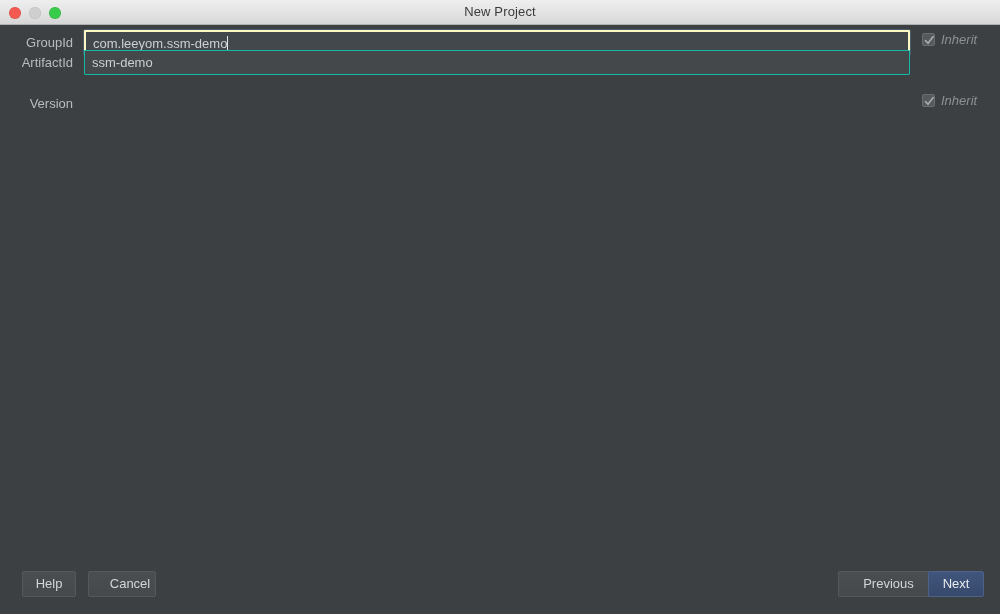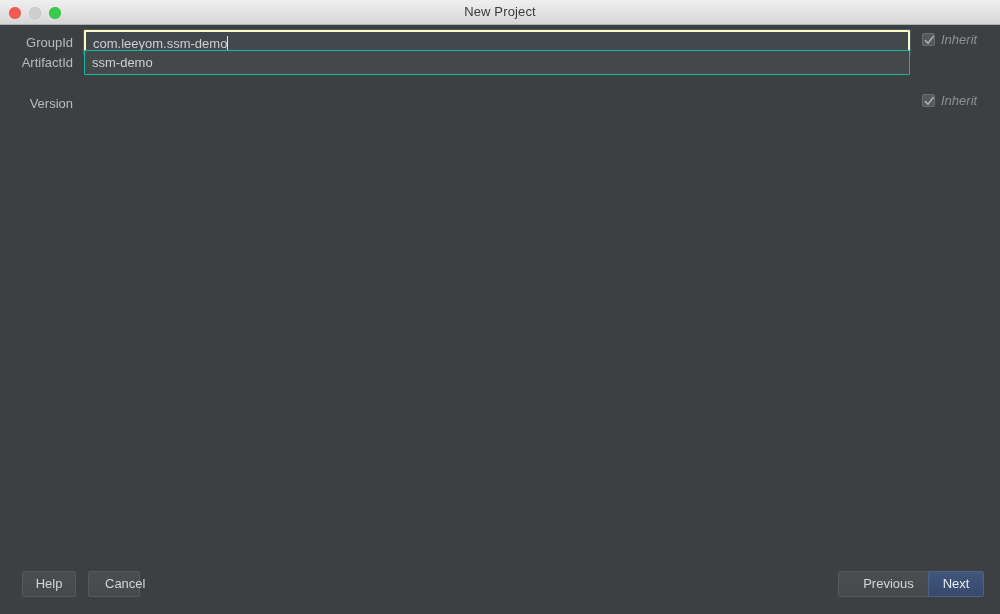--- a/index.html
+++ b/index.html
@@ -167,21 +167,21 @@
     cursor: default;
   }
   .btn.primary {
     background: linear-gradient(to bottom, #41567c 0%, #374a6d 100%);
     border: 1px solid #4b6governor;
     border: 1px solid #4b6punk;
     border: 1px solid #4c6289;
     color: #e9ecef;
   }
   #btn-help   { left: 22px;  top: 546px; width: 54px; }
-  #btn-cancel { left: 88px;  top: 546px; width: 52px; padding-left: 16px; }
+  #btn-cancel { left: 88px;  top: 546px; width: 68px; padding-left: 16px; }
   #btn-prev   { left: 838px; top: 546px; width: 101px; }
   #btn-next   { left: 928px; top: 546px; width: 56px; text-align: center; }
 </style>
 </head>
 <body>
 
 <div id="window">
 
   <div id="titlebar">
     <div class="traffic close"></div>

